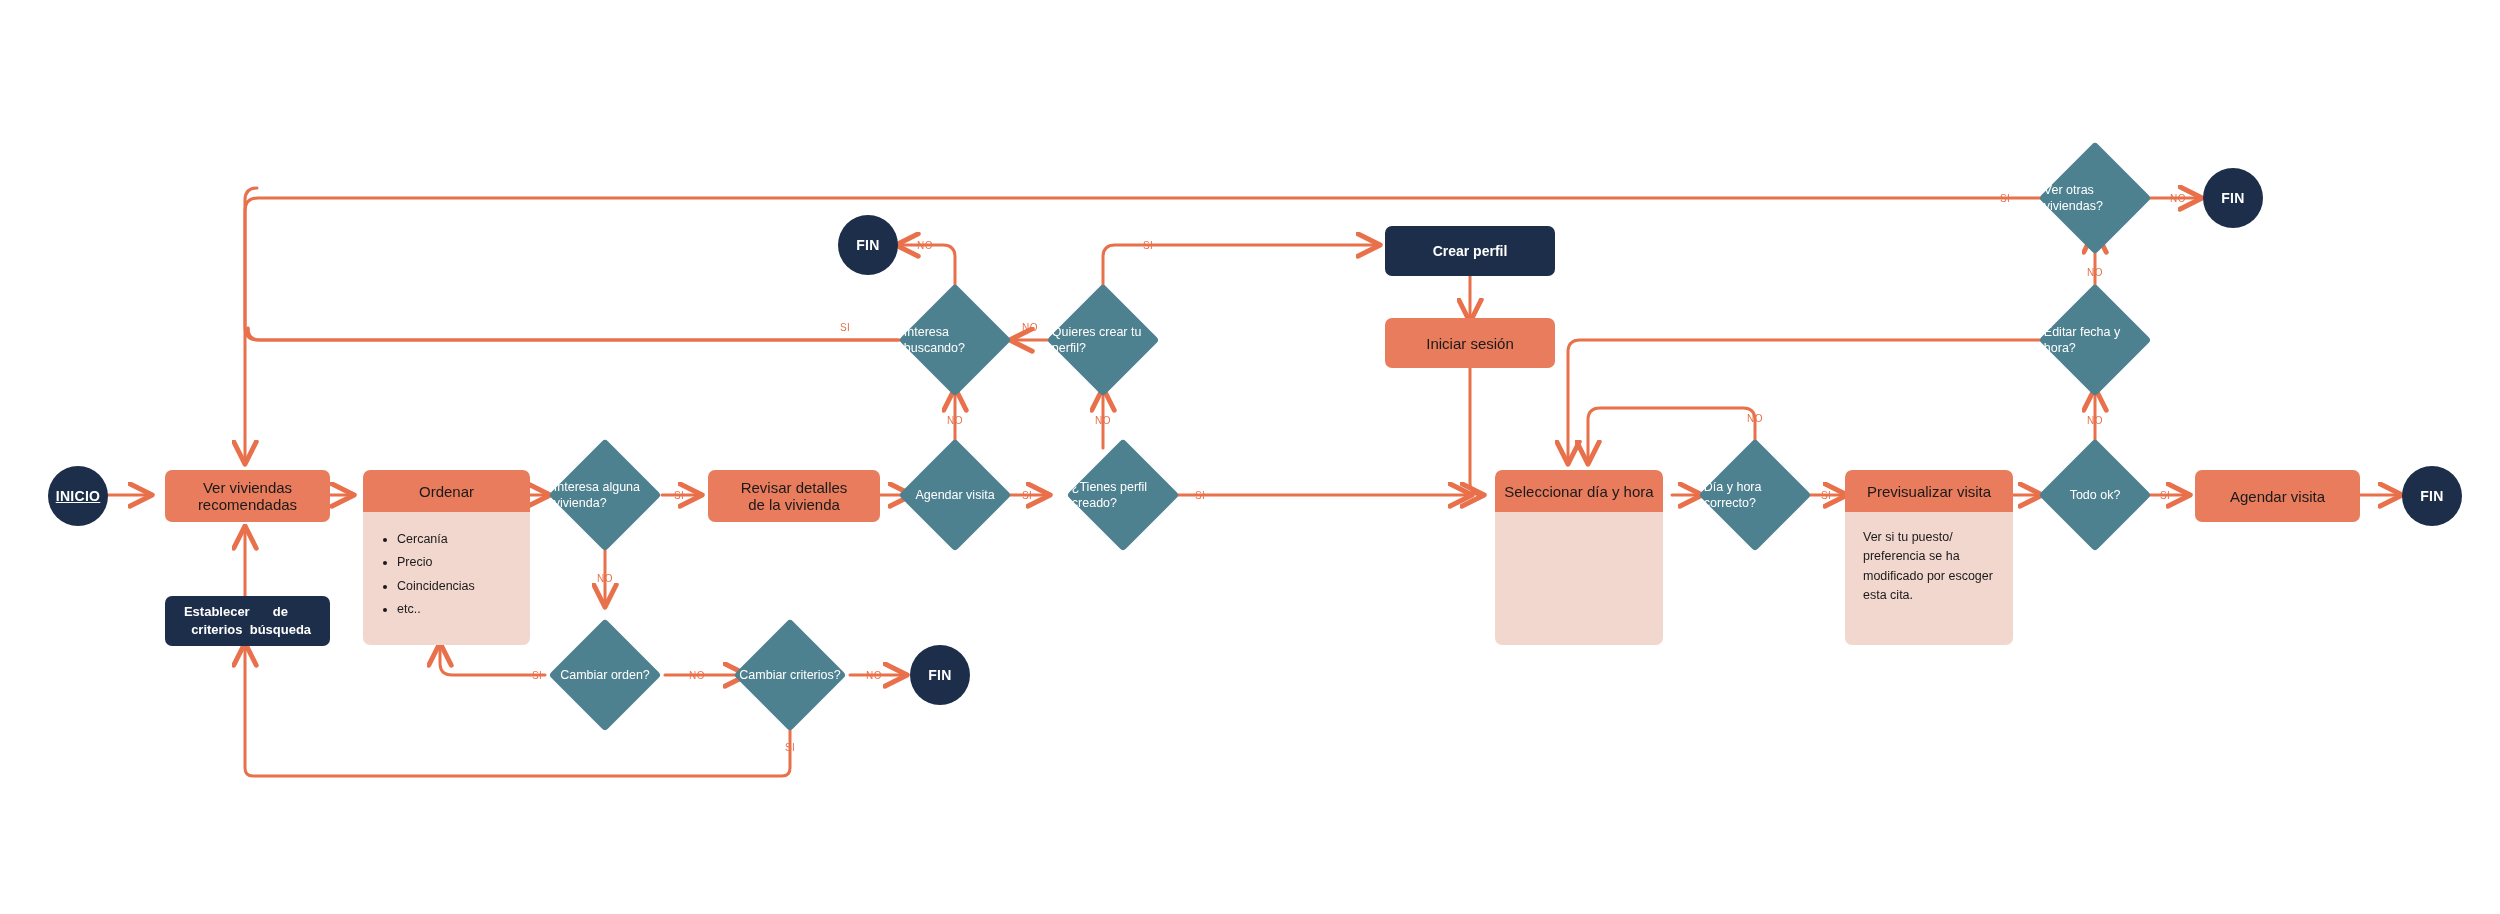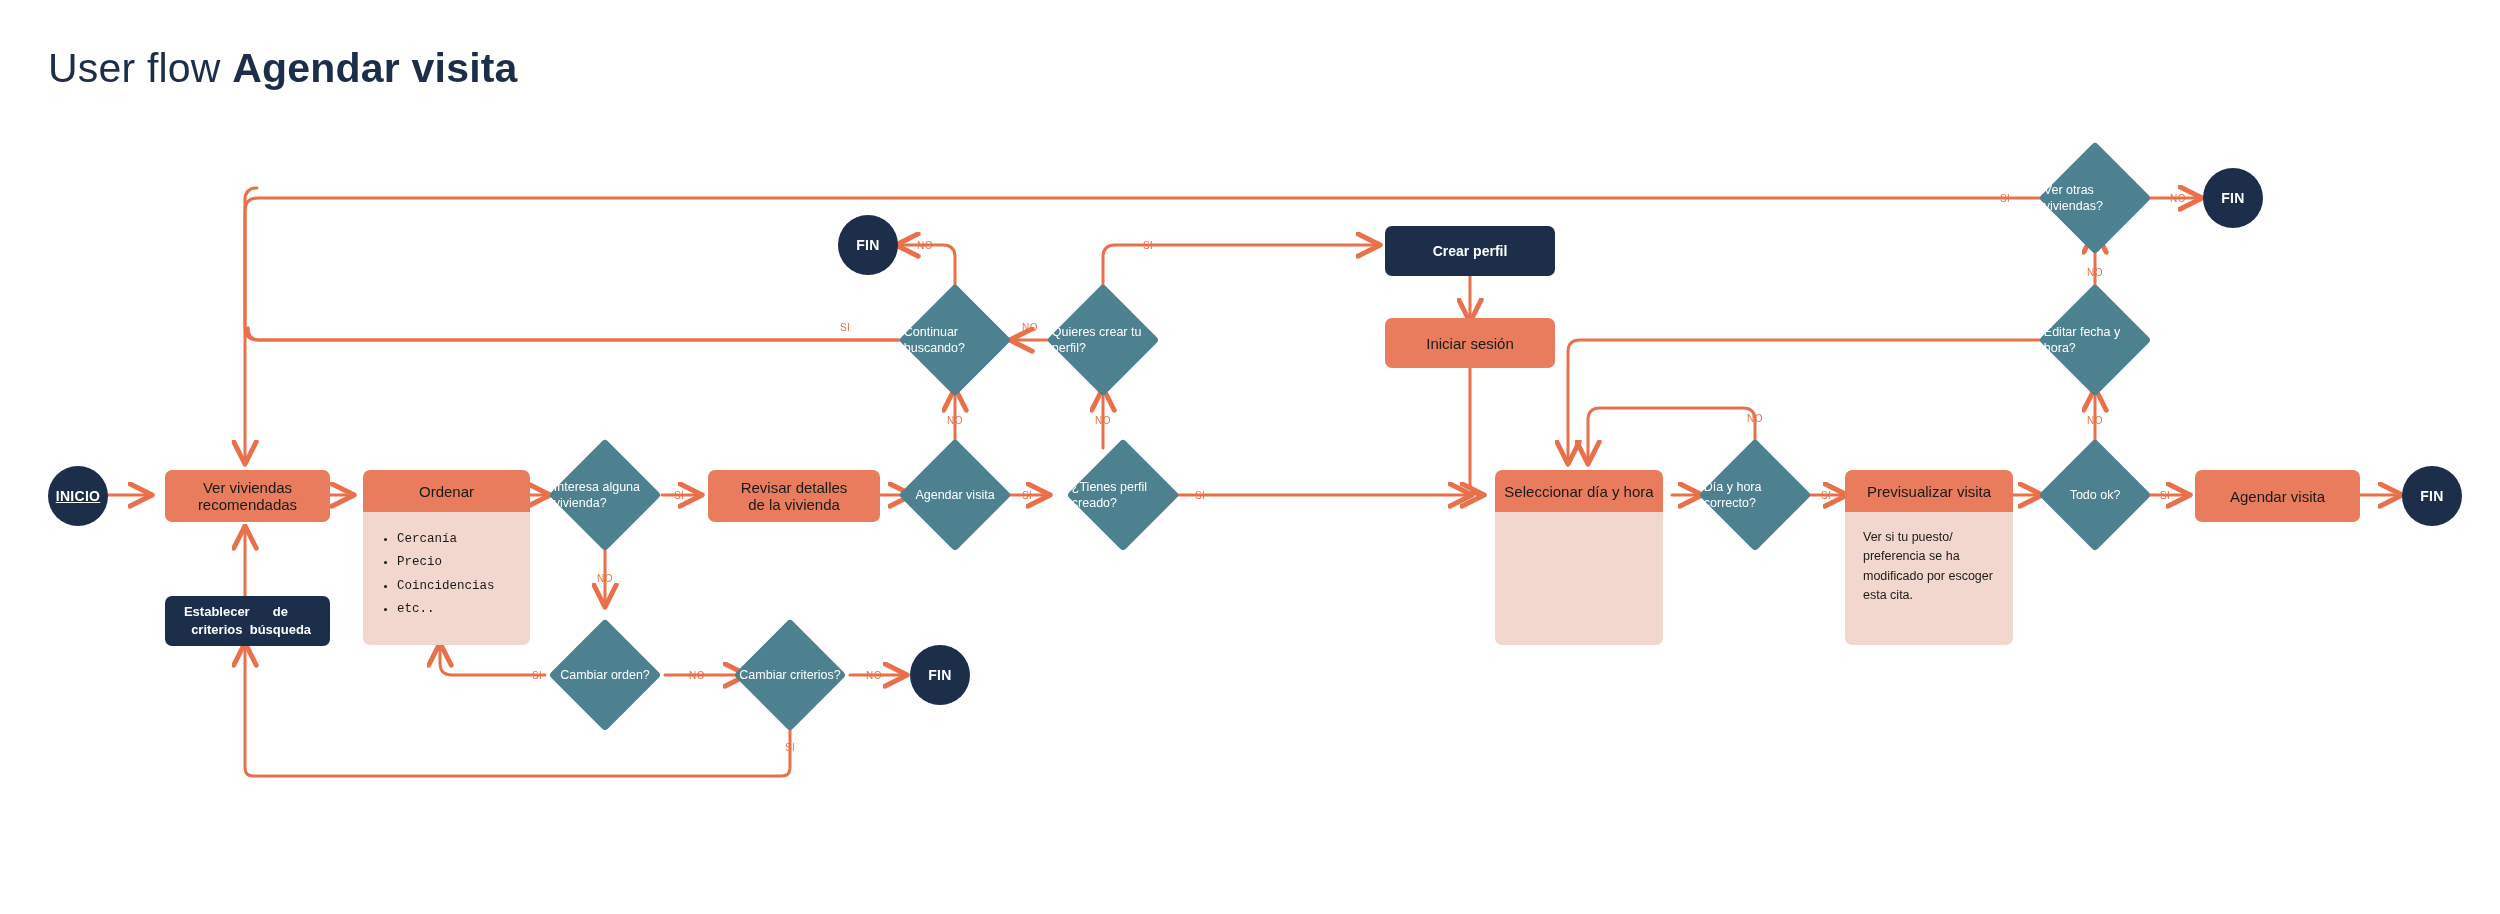--- a/index.html
+++ b/index.html
@@ -17,38 +17,35 @@
   .node{position:absolute;box-sizing:border-box;display:flex;align-items:center;justify-content:center;text-align:center;}
 
   .term{border-radius:50%;background:#1C2E4A;color:#ffffff;font-size:14px;font-weight:700;letter-spacing:.3px;}
 
   .proc{border-radius:7px;background:#E87C5C;color:#1a1a1a;font-size:15px;font-weight:400;padding:0 24px;}
   .proc.navy{background:#1C2E4A;color:#ffffff;font-weight:700;}
 
   .card{position:absolute;box-sizing:border-box;border-radius:7px;background:#F2D7CE;overflow:hidden;}
   .card .card-head{height:42px;background:#E87C5C;border-radius:7px 7px 0 0;display:flex;align-items:center;justify-content:center;font-size:15px;color:#1a1a1a;}
   .card .card-body{padding:16px 18px 10px 18px;font-size:12.5px;line-height:1.55;color:#1a1a1a;}
-  .card ul{margin:2px 0 12px 0;padding-left:16px;font-family:Liberation Mono, monospace;}
+  .card ul{margin:2px 0 12px 0;padding-left:16px;}
   .card li{margin:0 0 4px 0;}
 
   .diamond{position:absolute;}
   .diamond .dshape{position:absolute;left:0;top:0;width:100%;height:100%;background:#4E8190;transform:rotate(45deg);border-radius:4px;}
   .diamond .dtext{position:absolute;left:-14%;top:0;width:128%;height:100%;display:flex;align-items:center;justify-content:center;text-align:left;color:#ffffff;font-size:12.5px;line-height:1.3;}
 
   
   .elab{position:absolute;color:#E8704A;font-size:10px;letter-spacing:.4px;white-space:nowrap;transform:translate(-50%,-50%);}
 </style>
 </head>
 <body>
 
 <div id="stage">
 
-  <div id="title">
-    <span>User flow </span><span class="strong">Agendar visita</span>
-  </div>
 
   <svg id="wires" viewBox="0 0 2500 914">
     <defs>
       <marker id="ah" viewBox="0 0 12 12" refX="10" refY="6" markerWidth="9" markerHeight="9" orient="auto-start-reverse">
         <path d="M1,1 L11,6 L1,11" fill="none" stroke="#E8704A" stroke-width="2.2" stroke-linecap="round" stroke-linejoin="round"></path>
       </marker>
     </defs>
     <g fill="none" stroke="#E8704A" stroke-width="3" stroke-linecap="round" stroke-linejoin="round">
 
       <path d="M108,495 L150,495" marker-end="url(#ah)"></path>
@@ -164,21 +161,21 @@
     <div class="dtext">Agendar visita</div>
   </div>
 
   <div class="diamond" style="left:1063px;top:455px;width:80px;height:80px;margin-left:20px;">
     <div class="dshape"></div>
     <div class="dtext">¿Tienes perfil creado?</div>
   </div>
 
   <div class="diamond" style="left:915px;top:300px;width:80px;height:80px;">
     <div class="dshape"></div>
-    <div class="dtext">Continuar buscando?</div>
+    <div class="dtext">Interesa buscando?</div>
   </div>
 
   <div class="diamond" style="left:1063px;top:300px;width:80px;height:80px;">
     <div class="dshape"></div>
     <div class="dtext">Quieres crear tu perfil?</div>
   </div>
 
   <div class="node term" style="left:838px;top:215px;width:60px;height:60px;">
     <span>FIN</span>
   </div>

